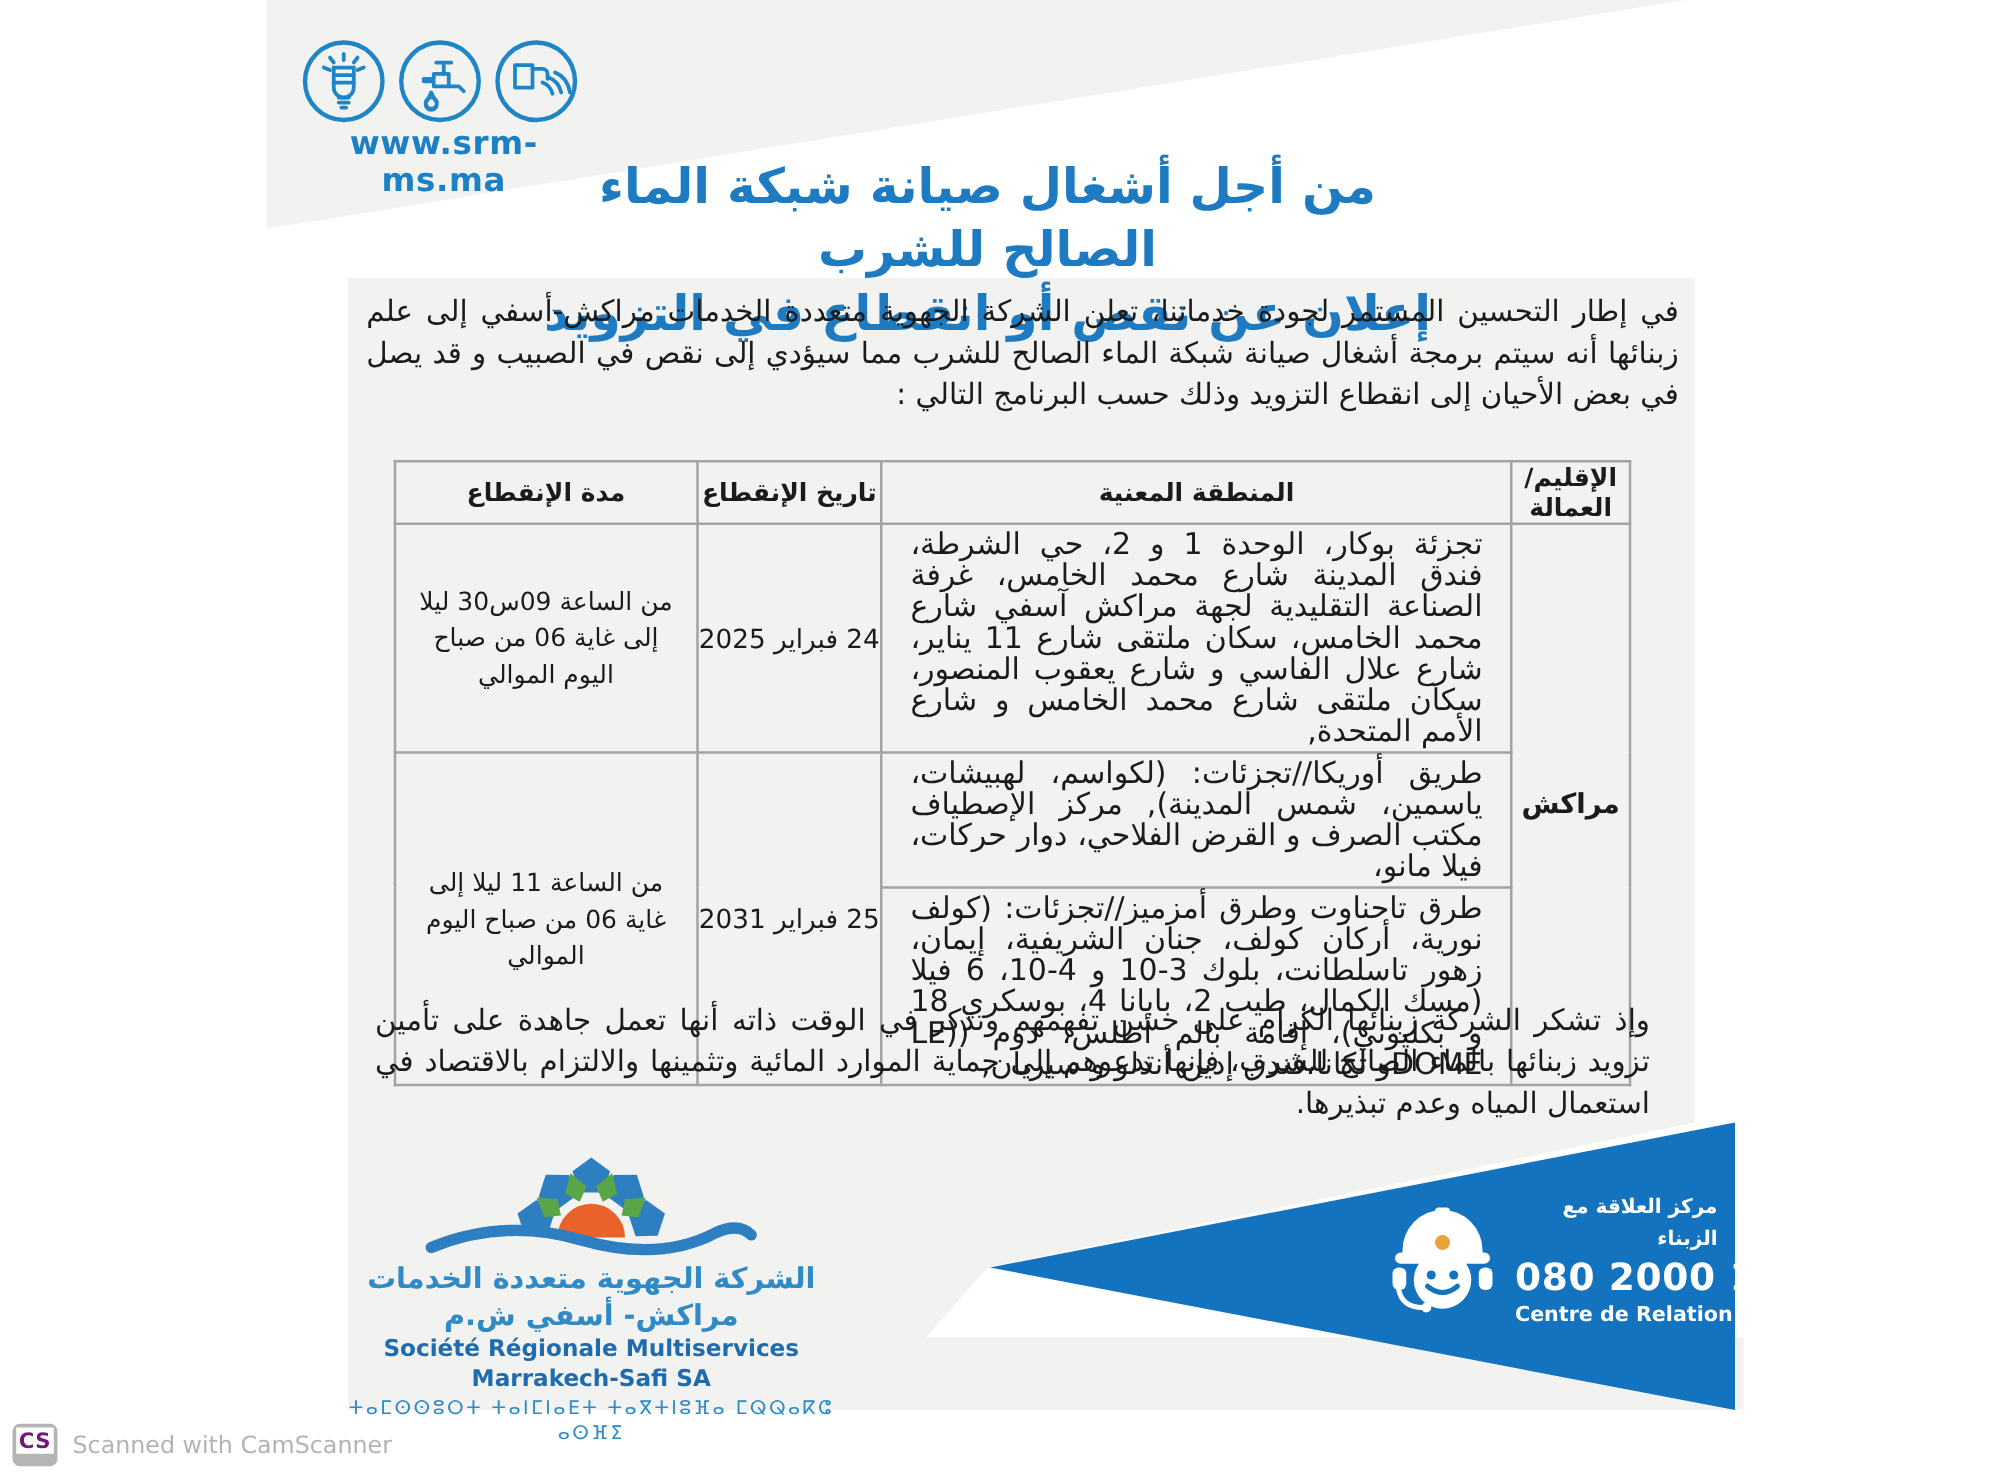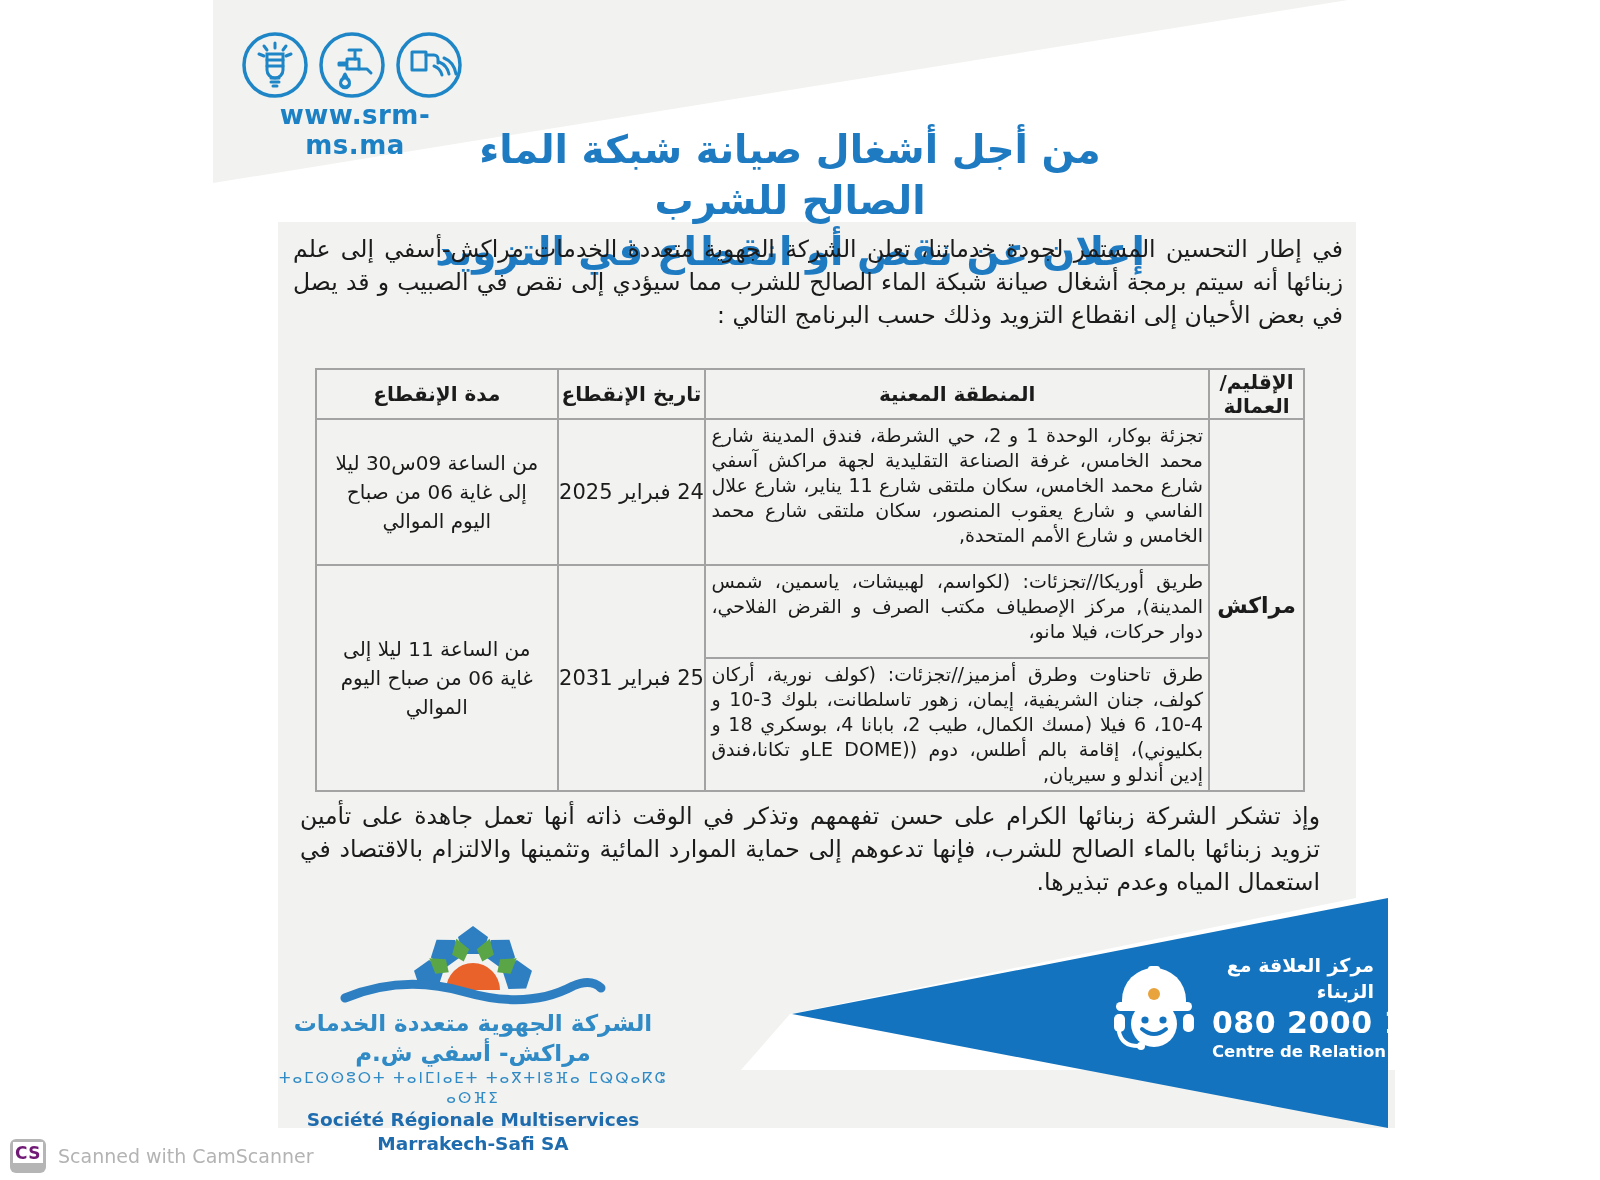--- a/index.html
+++ b/index.html
@@ -30,39 +30,39 @@
   #closing { left:300px; top:800px; width:1020px; }
 
   
   #outage-table { position:absolute; left:315px; top:368px; width:990px; border-collapse:collapse; direction:rtl; }
   #outage-table th, #outage-table td { border:2px solid #a3a3a3; color:#1b1b1b; }
   #outage-table th { height:40px; font-size:20px; font-weight:bold; text-align:center; }
   .col-province { width:95px; }
   .col-area { width:505px; }
   .col-date { width:148px; }
   .col-duration { width:242px; }
-  td.area { font-size:19px; line-height:25px; padding:3px 5px; text-align:justify; vertical-align:top; }
+  td.area { font-size:24px; line-height:25px; padding:3px 22px; text-align:justify; vertical-align:top; }
   td.date { font-size:21px; text-align:center; vertical-align:middle; }
   td.duration { font-size:20px; line-height:29px; text-align:center; vertical-align:middle; padding:16px 14px; }
   td.province { font-size:22px; font-weight:bold; text-align:center; vertical-align:middle; }
   tr.r1 { height:146px; } tr.r2 { height:93px; } tr.r3 { height:128px; }
 
   
   #company { position:absolute; left:258px; top:912px; width:430px; text-align:center; }
   #flower { width:268px; height:96px; display:block; margin:0 auto; }
   #company-ar { color:#2f8ac5; font-weight:bold; font-size:23px; line-height:30px; direction:rtl; }
   #company-tif { color:#2f8ac5; font-size:15px; line-height:20px; letter-spacing:2px; }
   #company-fr { color:#1e6cae; font-weight:bold; font-size:18.5px; line-height:24px; }
 
   
   #cc-triangle { position:absolute; left:780px; top:890px; width:615px; height:240px;
     background:#1373bf; clip-path:polygon(12px 124px, 608px 8px, 608px 238px); }
   #cc-agent { position:absolute; left:1104px; top:948px; width:100px; height:112px; }
   #cc-text { position:absolute; left:1212px; top:952px; width:162px; color:#ffffff; }
-  #cc-ar { direction:rtl; text-align:right; font-size:19px; font-weight:bold; line-height:26px; }
+  #cc-ar { direction:rtl; text-align:right; font-size:16px; font-weight:bold; line-height:26px; }
   #cc-phone { font-size:30px; font-weight:bold; line-height:37px; letter-spacing:0.5px; white-space:nowrap; }
   #cc-fr { font-size:16.5px; font-weight:bold; line-height:22px; white-space:nowrap; }
 
   
   #watermark { position:absolute; left:10px; top:1139px; display:flex; align-items:center; gap:12px; }
   #cs-badge { width:36px; height:34px; background:#b5b5b5; border-radius:6px; position:relative; overflow:hidden; }
   #cs-badge .inner { position:absolute; left:3px; top:3px; right:3px; height:21px; background:#ffffff;
     display:flex; align-items:center; justify-content:center; color:#701a75; font-weight:bold; font-size:17px; letter-spacing:0.5px; }
   #wm-text { color:#b3b3b3; font-size:19px; }
 </style>
@@ -167,22 +167,22 @@
         <polygon transform="rotate(72 0 28)" points="0,-34 15,-23 10,-6 -10,-6 -15,-23" fill="#2d7fc1"></polygon>
         <polygon transform="rotate(-54 0 28)" points="0,-26 9,-12 0,-2 -9,-12" fill="#5aa546"></polygon>
         <polygon transform="rotate(-18 0 28)" points="0,-26 9,-12 0,-2 -9,-12" fill="#5aa546"></polygon>
         <polygon transform="rotate(18 0 28)" points="0,-26 9,-12 0,-2 -9,-12" fill="#5aa546"></polygon>
         <polygon transform="rotate(54 0 28)" points="0,-26 9,-12 0,-2 -9,-12" fill="#5aa546"></polygon>
         <path d="M -27 28 A 27 27 0 0 1 27 28 Z" fill="#e8622a"></path>
         <path d="M -128 36 Q -70 12 -8 30 Q 55 48 100 24 Q 118 16 128 26" fill="none" stroke="#2d7fc1" stroke-width="9" stroke-linecap="round"></path>
       </g>
     </svg>
     <div id="company-ar">الشركة الجهوية متعددة الخدمات مراكش- أسفي ش.م</div>
+    <div id="company-fr">Société Régionale Multiservices Marrakech-Safi SA</div>
     <div id="company-tif">ⵜⴰⵎⵙⵙⵓⵔⵜ ⵜⴰⵏⵎⵏⴰⴹⵜ ⵜⴰⴳⵜⵏⵓⴼⴰ ⵎⵕⵕⴰⴽⵛ ⴰⵙⴼⵉ</div>
-    <div id="company-fr">Société Régionale Multiservices Marrakech-Safi SA</div>
   </div>
 
   <svg id="cc-agent" viewBox="0 0 100 100">
     <path d="M18 46 A 32 32 0 0 1 82 46 L 82 50 L 18 50 Z" fill="#ffffff"></path>
     <rect x="44" y="12" width="12" height="8" rx="3" fill="#ffffff"></rect>
     <circle cx="50" cy="40" r="6" fill="#e8a33d"></circle>
     <rect x="12" y="48" width="76" height="9" rx="4.5" fill="#ffffff"></rect>
     <circle cx="50" cy="70" r="23" fill="#ffffff"></circle>
     <circle cx="41" cy="66" r="3.6" fill="#1373bf"></circle>
     <circle cx="59" cy="66" r="3.6" fill="#1373bf"></circle>

